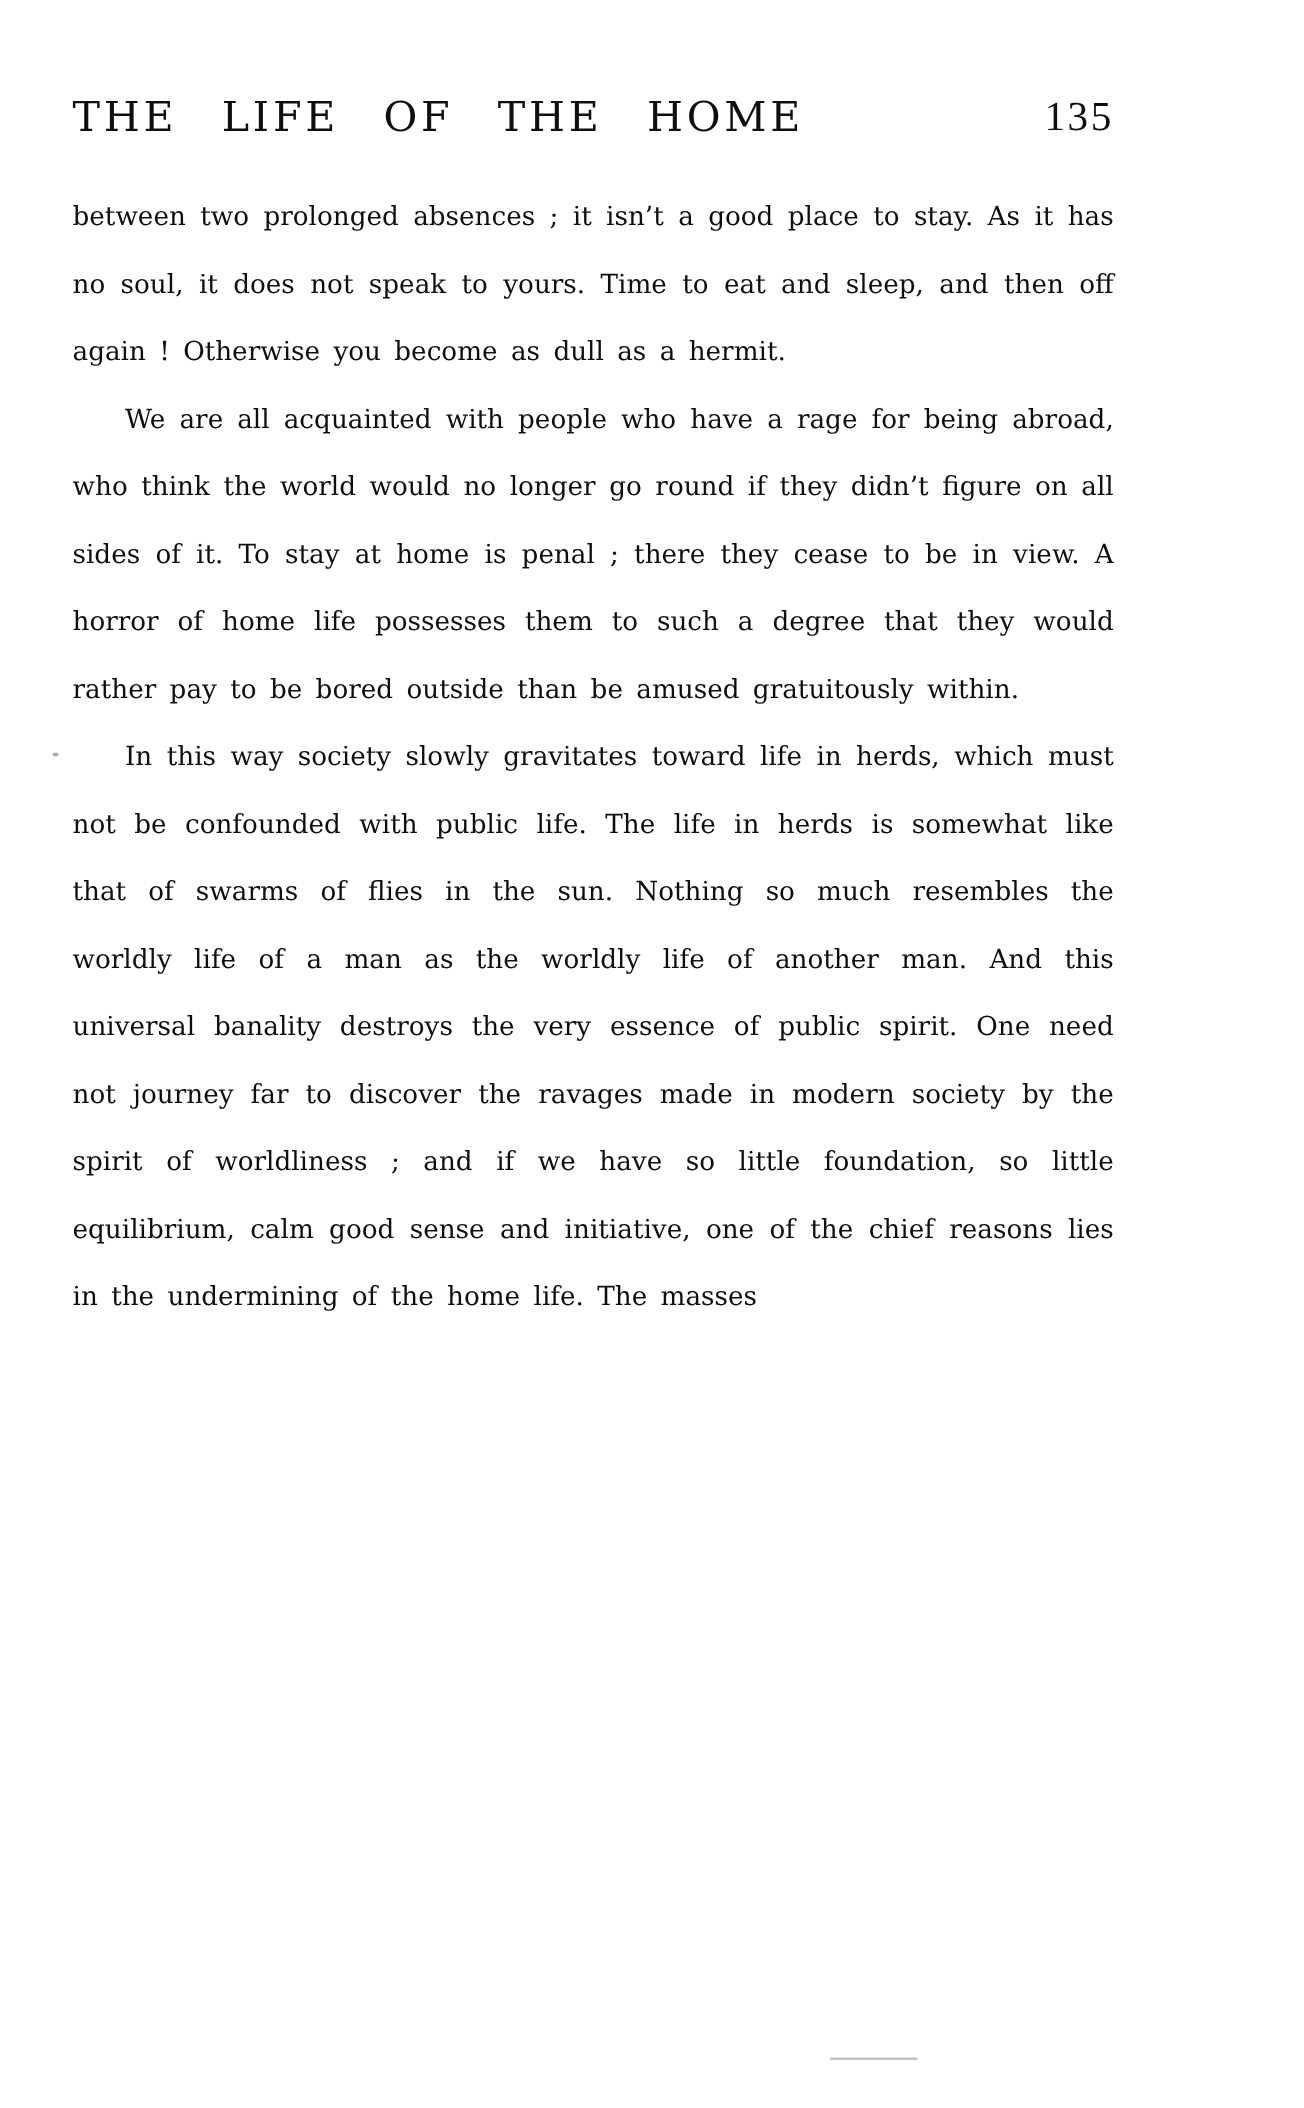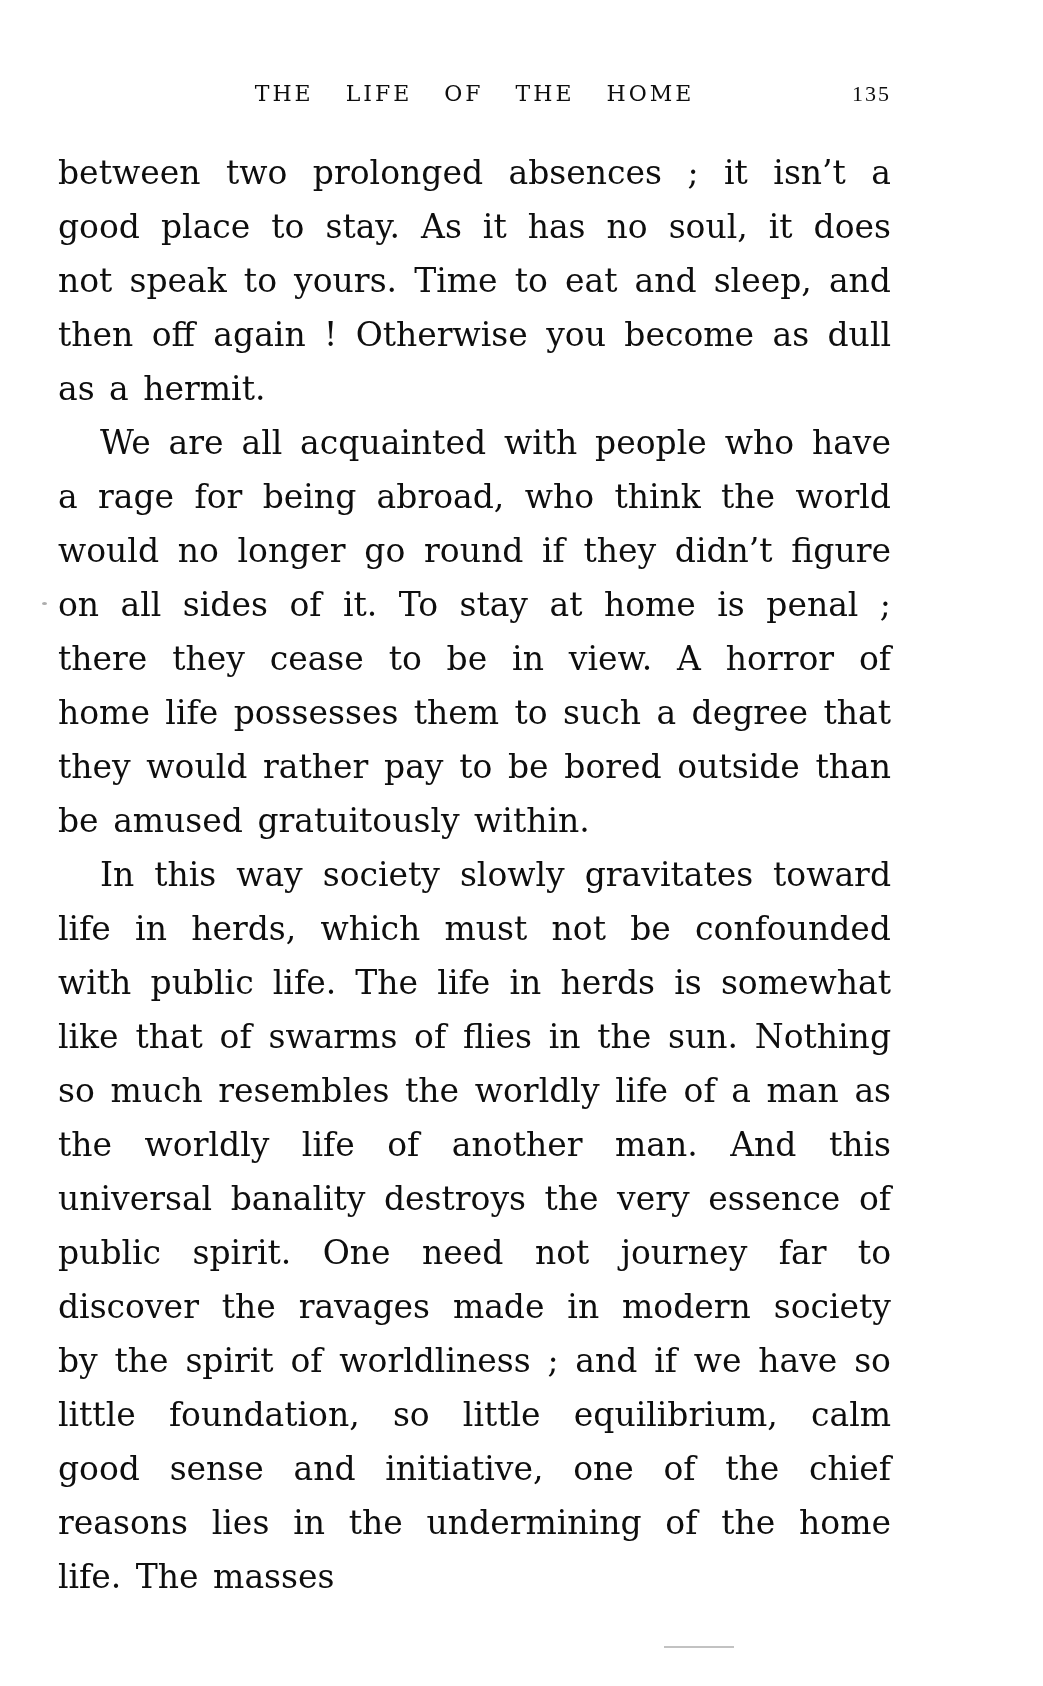--- a/index.html
+++ b/index.html
@@ -16,42 +16,41 @@
       overflow: hidden;
     }
     .page {
       position: absolute;
       left: 58px;
       top: 72px;
       width: 833px;
     }
     .running-header {
       position: relative;
-      text-align: center;
-      font-size: 22px;
+      font-size: 33px;
       letter-spacing: 3px;
       word-spacing: 22px;
       white-space: nowrap;
       height: 44px;
       line-height: 44px;
     }
     .page-number {
       position: absolute;
       right: 0;
       top: 0;
       letter-spacing: 2px;
       word-spacing: normal;
       font-family: Liberation Serif, serif;
     }
     .body-text {
       margin-top: 30px;
     }
     .body-text p {
       margin: 0;
-      font-size: 33px;
+      font-size: 21px;
       line-height: 54px;
       text-align: justify;
       word-spacing: 4px;
     }
     .body-text p.indent {
       text-indent: 42px;
     }
     
     .artifact-dot {
       position: absolute;

